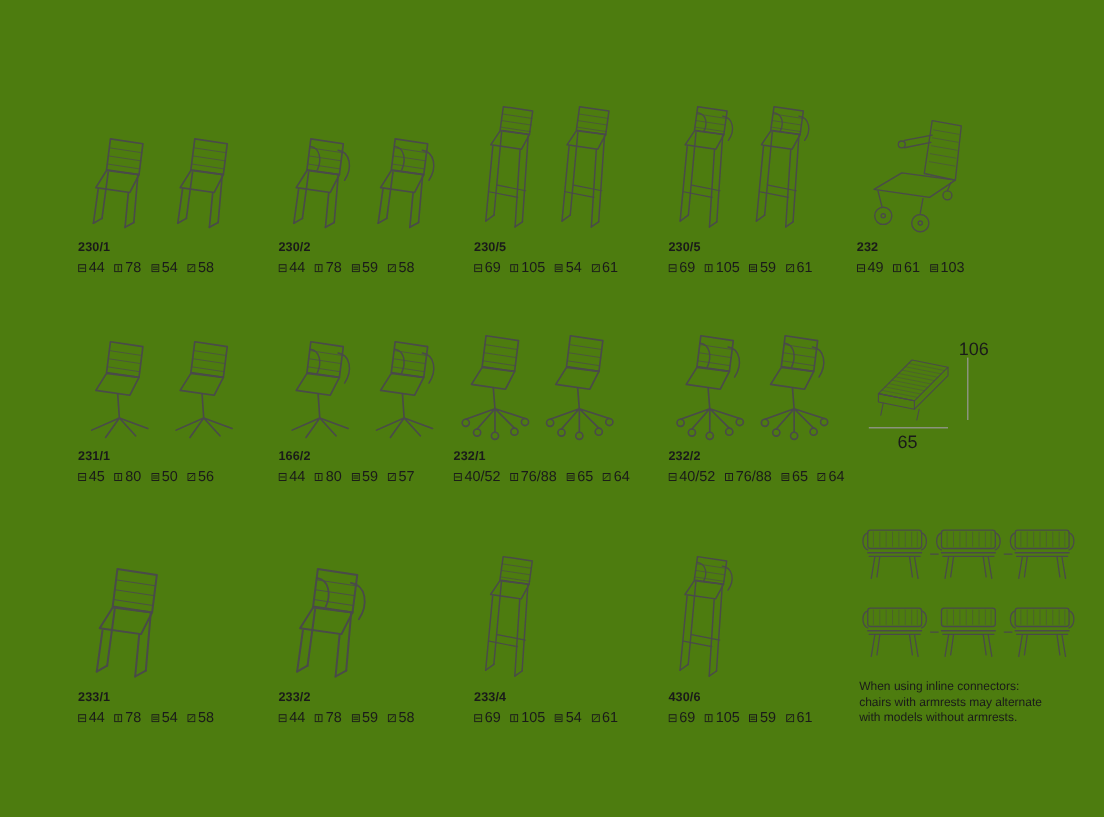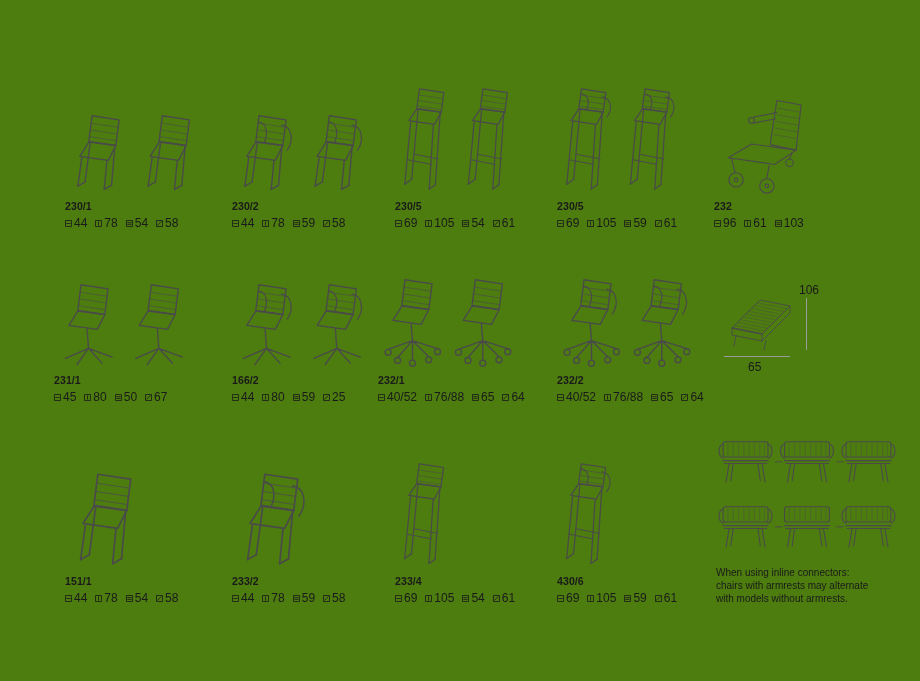--- a/index.html
+++ b/index.html
@@ -5,21 +5,21 @@
   html,body{margin:0;padding:0}
   body{font-family:"Liberation Sans","DejaVu Sans",sans-serif;background:#ffffff;color:#1a1a1a}
   .sheet{position:relative;width:920px;height:681px;background:#4d7c0f;overflow:hidden}
   .cell{position:absolute;width:160px}
   .art{display:flex;align-items:flex-end}
   .art svg{display:block}
   .model{font-size:10.5px;font-weight:bold;margin-top:4px;letter-spacing:.1px}
   .dims{display:flex;align-items:center;gap:8px;margin-top:4px;font-size:12px;white-space:nowrap}
   .dim{display:inline-flex;align-items:center;gap:2px}
   .dimicon{width:7px;height:7px;flex:0 0 auto}
-  .dimlabel{position:absolute;font-size:12px;color:#1a1a1a}
+  .dimlabel{position:absolute;font-size:15px;color:#1a1a1a}
   .dimline-v{position:absolute;width:0;border-left:1px solid #9a9a9a}
   .dimline-h{position:absolute;height:0;border-top:1px solid #9a9a9a}
   .note{position:absolute;width:185px;font-size:10px;line-height:13px;color:#1a1a1a}
   .strip{position:absolute}
 </style>
 </head>
 <body>
 
 <svg width="0" height="0" style="position:absolute" aria-hidden="true">
 <defs>
@@ -288,38 +288,38 @@
       <svg viewBox="0 0 88 92" width="97">
           <use href="#sym-trolley"></use>
         </svg>
     </div>
     <div class="model">232</div>
     <div class="dims">
       <span class="dim">
           <svg class="dimicon" viewBox="0 0 7 7">
             <use href="#ic-a"></use>
           </svg>
-          <span>96</span>
+          <span>49</span>
         </span>
       <span class="dim">
           <svg class="dimicon" viewBox="0 0 7 7">
             <use href="#ic-b"></use>
           </svg>
           <span>61</span>
         </span>
       <span class="dim">
           <svg class="dimicon" viewBox="0 0 7 7">
             <use href="#ic-c"></use>
           </svg>
           <span>103</span>
         </span>
     </div>
   </div>
 
-  <div class="cell" style="left:54px;top:262px">
+  <div class="cell" style="left:65px;top:262px">
     <div class="art" style="height:108px">
       <svg viewBox="0 0 108 68" width="146">
           <use href="#sym-swivel"></use>
           <use href="#sym-swivel" x="52"></use>
         </svg>
     </div>
     <div class="model">231/1</div>
     <div class="dims">
       <span class="dim">
           <svg class="dimicon" viewBox="0 0 7 7">
@@ -336,21 +336,21 @@
       <span class="dim">
           <svg class="dimicon" viewBox="0 0 7 7">
             <use href="#ic-c"></use>
           </svg>
           <span>50</span>
         </span>
       <span class="dim">
           <svg class="dimicon" viewBox="0 0 7 7">
             <use href="#ic-d"></use>
           </svg>
-          <span>67</span>
+          <span>56</span>
         </span>
     </div>
   </div>
 
   <div class="cell" style="left:232px;top:262px">
     <div class="art" style="height:108px">
       <svg viewBox="0 0 108 68" width="146">
           <use href="#sym-swivel-arm"></use>
           <use href="#sym-swivel-arm" x="52"></use>
         </svg>
@@ -372,21 +372,21 @@
       <span class="dim">
           <svg class="dimicon" viewBox="0 0 7 7">
             <use href="#ic-c"></use>
           </svg>
           <span>59</span>
         </span>
       <span class="dim">
           <svg class="dimicon" viewBox="0 0 7 7">
             <use href="#ic-d"></use>
           </svg>
-          <span>25</span>
+          <span>57</span>
         </span>
     </div>
   </div>
 
   <div class="cell" style="left:378px;top:262px">
     <div class="art" style="height:108px">
       <svg viewBox="0 0 108 72" width="146">
           <use href="#sym-caster"></use>
           <use href="#sym-caster" x="52"></use>
         </svg>
@@ -463,21 +463,21 @@
   <div class="dimlabel" style="left:799px;top:283px">106</div>
   <div class="dimline-h" style="left:724px;top:356px;width:66px"></div>
   <div class="dimlabel" style="left:748px;top:360px">65</div>
 
   <div class="cell" style="left:65px;top:455px">
     <div class="art" style="height:116px">
       <svg viewBox="0 0 56 64" width="92">
           <use href="#sym-chair"></use>
         </svg>
     </div>
-    <div class="model">151/1</div>
+    <div class="model">233/1</div>
     <div class="dims">
       <span class="dim">
           <svg class="dimicon" viewBox="0 0 7 7">
             <use href="#ic-a"></use>
           </svg>
           <span>44</span>
         </span>
       <span class="dim">
           <svg class="dimicon" viewBox="0 0 7 7">
             <use href="#ic-b"></use>

